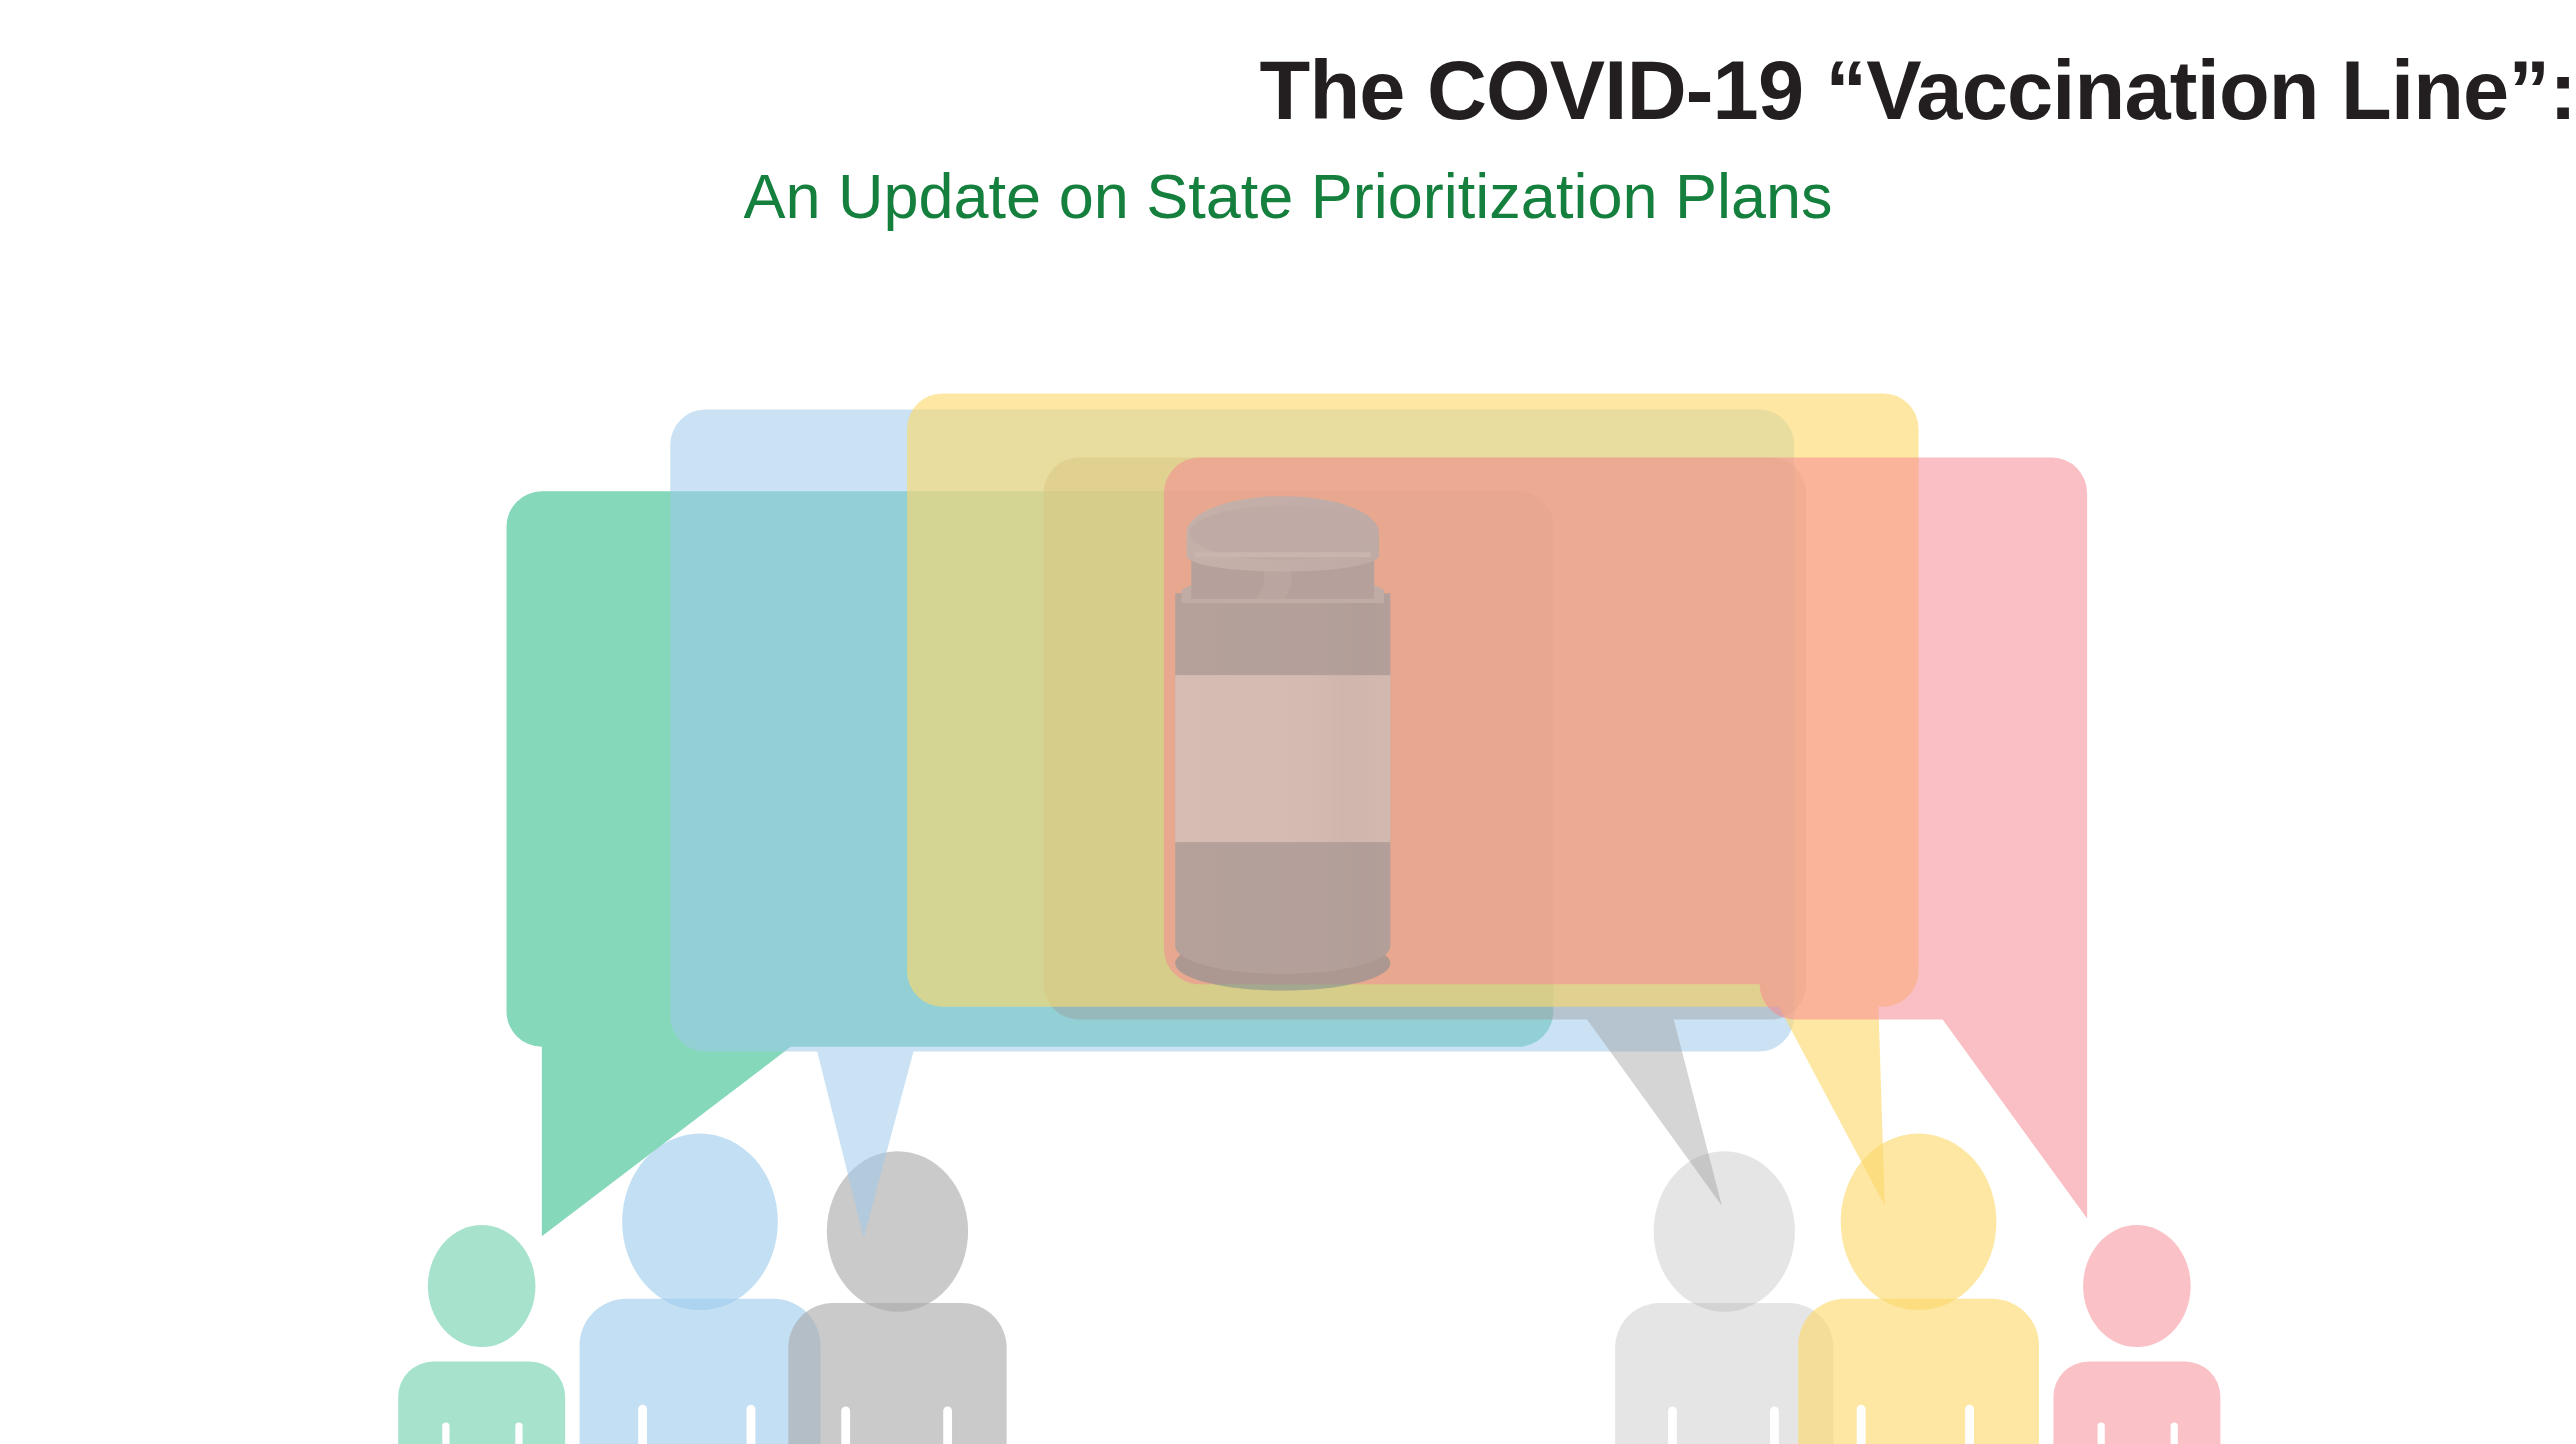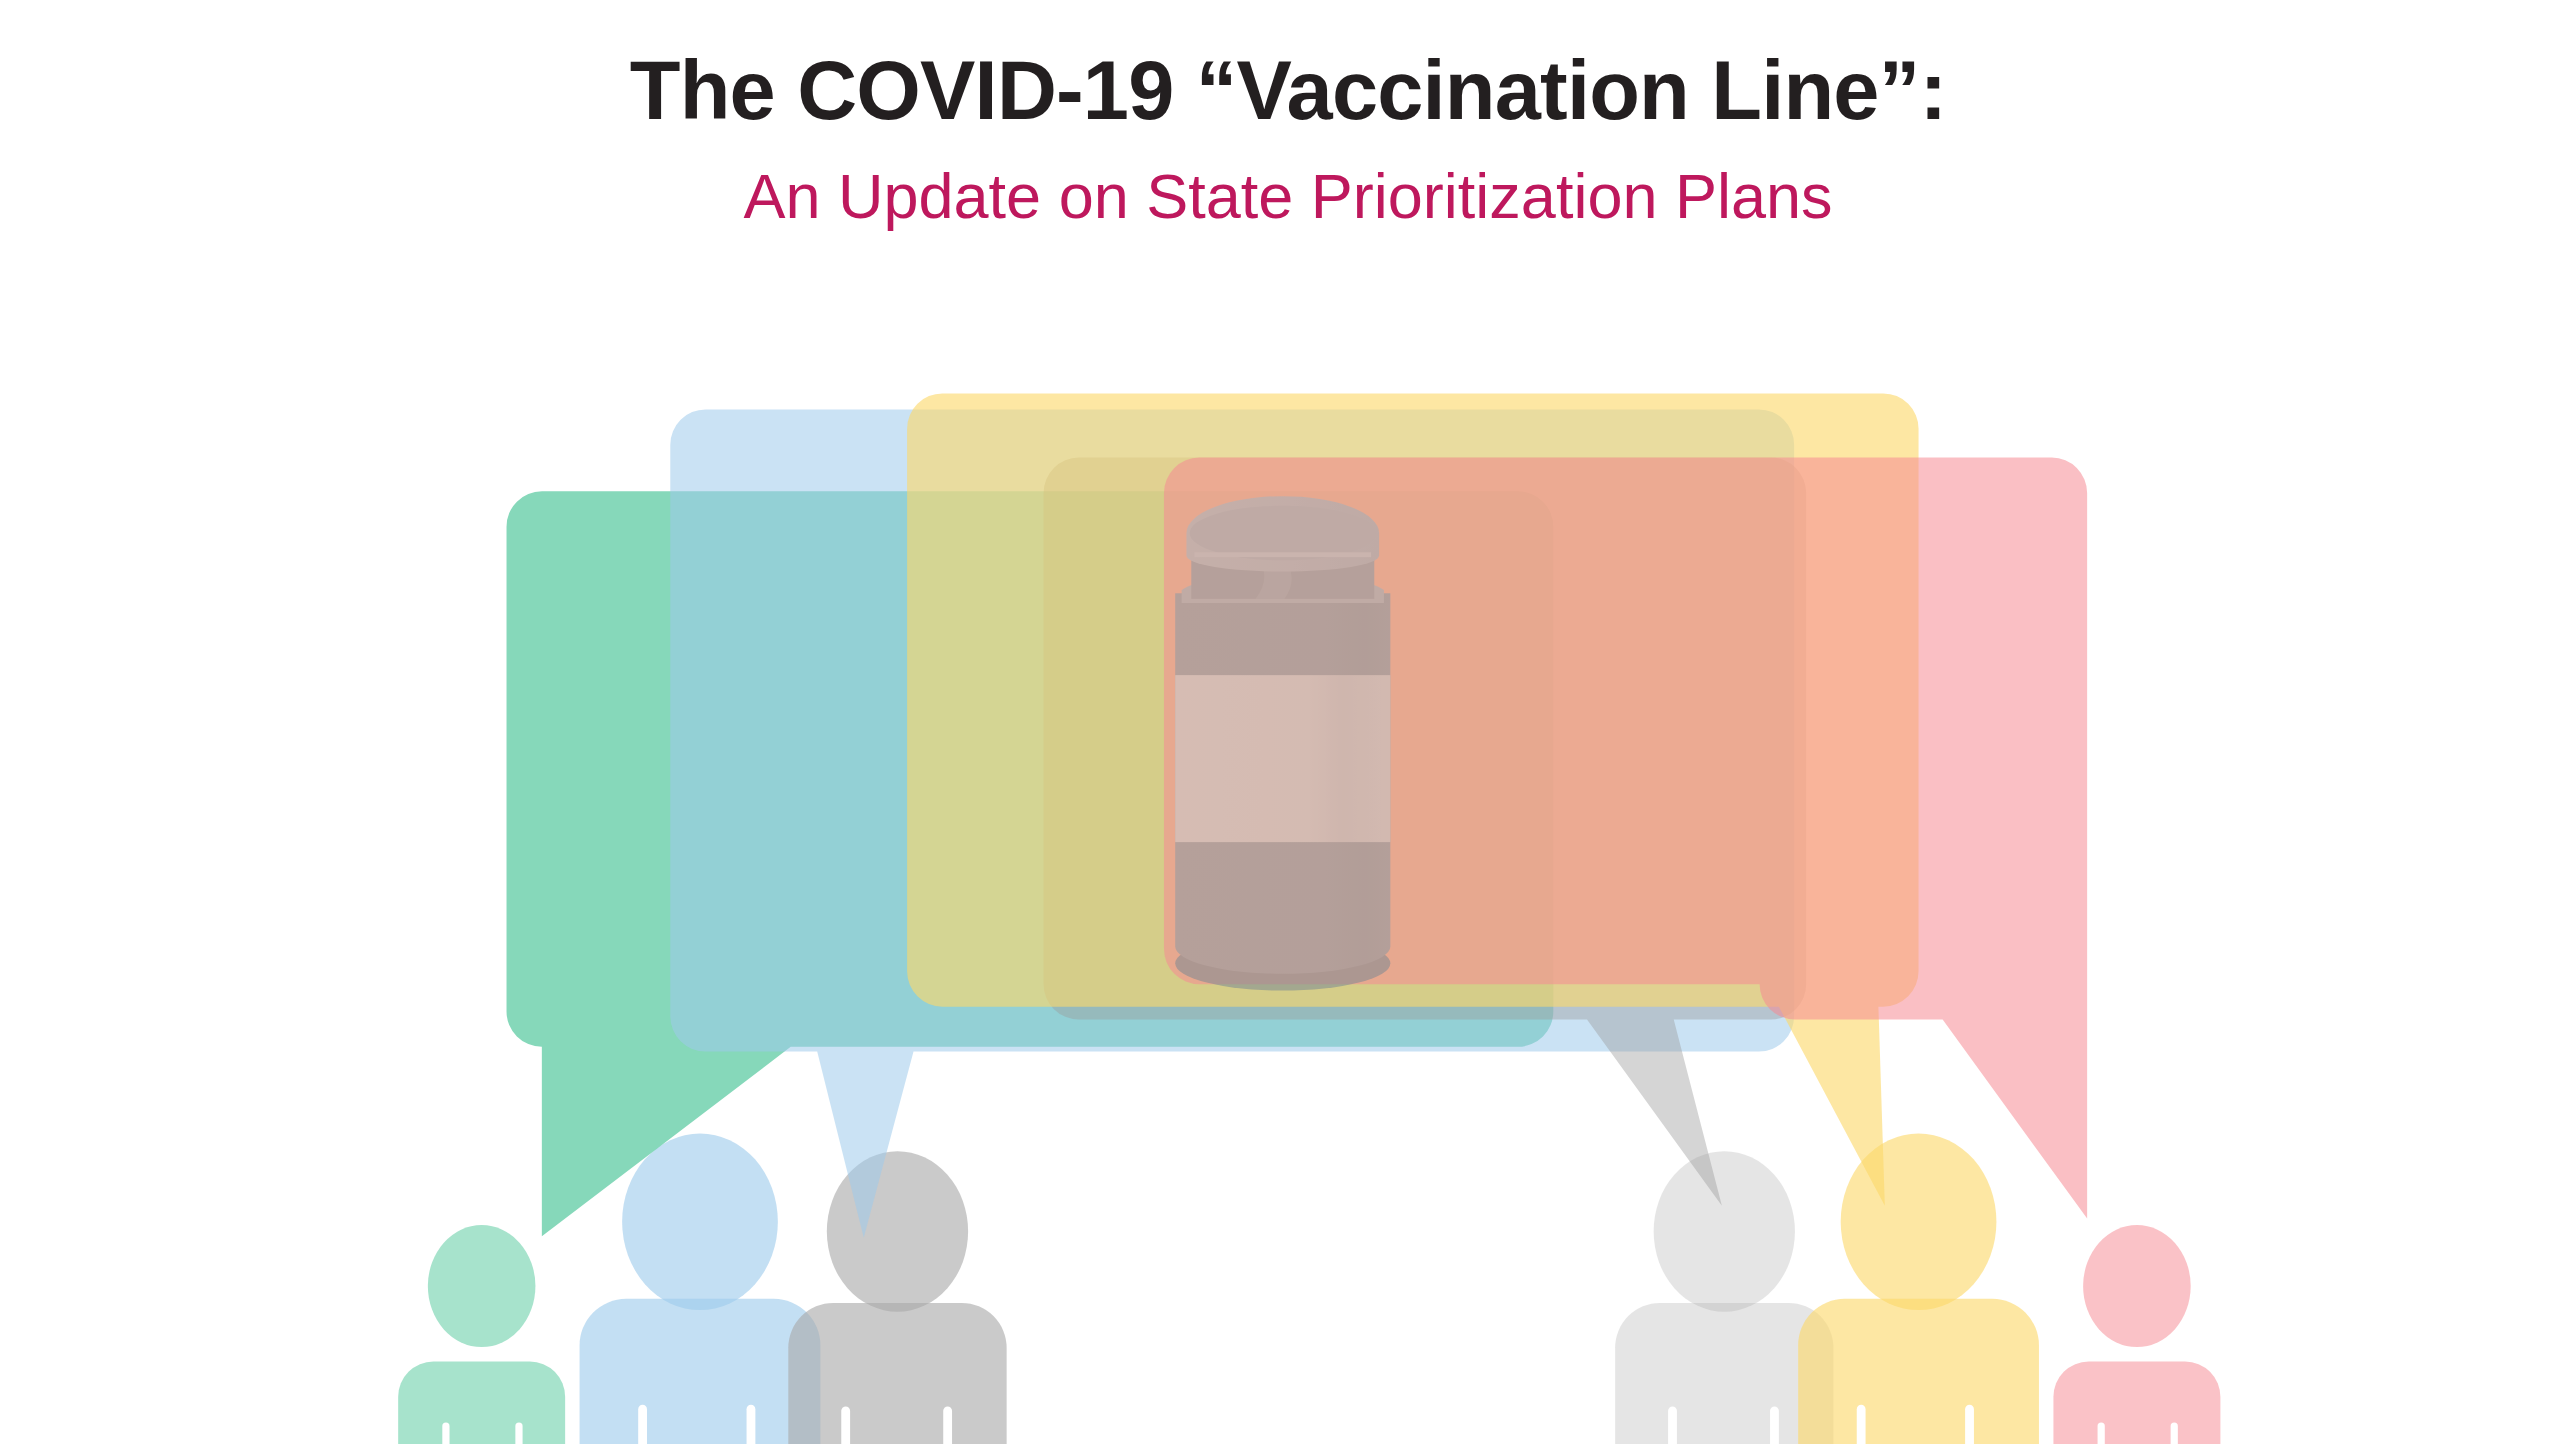--- a/index.html
+++ b/index.html
@@ -22,25 +22,26 @@
     text-align:center;
     padding-top:45px;
   }
   .title {
     font-size:83px;
     font-weight:bold;
     letter-spacing:-0.8px;
     color:#231f20;
     line-height:1.12;
     white-space:nowrap;
+    text-align:right;
   }
   .subtitle {
     font-size:63px;
     font-weight:400;
-    color:#be185d;
+    color:#15803d;
     line-height:1.15;
     margin-top:22.5px;
     white-space:nowrap;
   }
 
   
   .stage {
     position:absolute;
     left:0; top:0;
     width:2576px; height:1445px;

